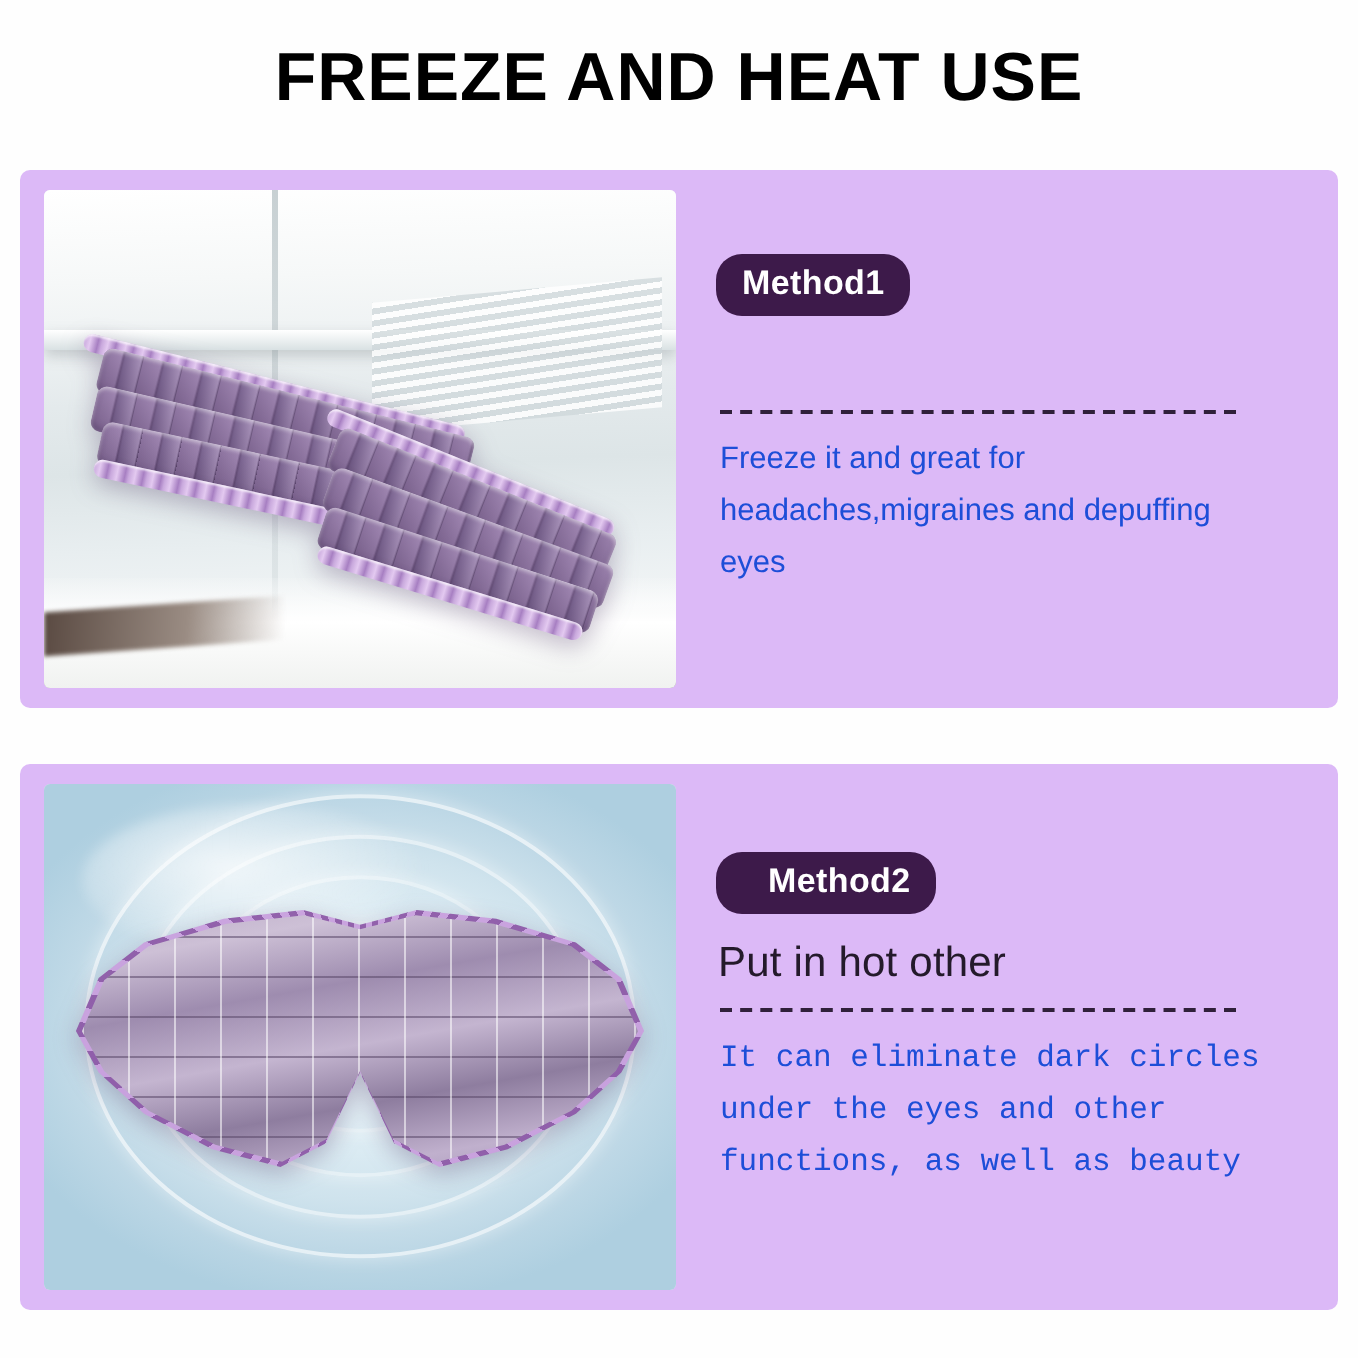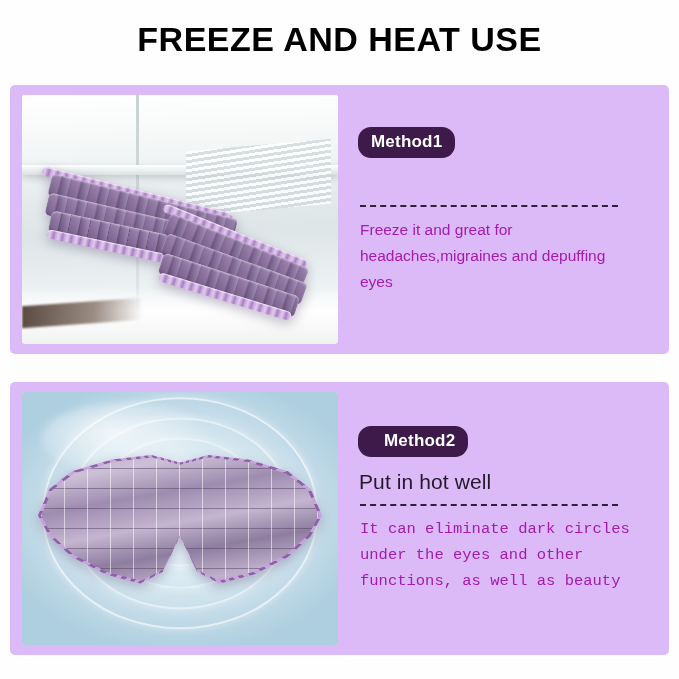--- a/index.html
+++ b/index.html
@@ -260,21 +260,21 @@
     width: 258px;
     border-top: 2px dashed #30203a;
   }
   .method-body {
     position: absolute;
     left: 2px;
     top: 132px;
     width: 268px;
     font-size: 15.5px;
     line-height: 26px;
-    color: #a21caf;
+    color: #1d4ed8;
   }
   #card-2 .method-badge   { top: 44px; padding-left: 26px; }
   #card-2 .method-heading { top: 88px; }
   #card-2 .dashed-rule    { top: 122px; }
   #card-2 .method-body    { top: 134px; width: 280px; font-family: Liberation Mono, monospace; }
 </style>
 </head>
 <body>
 
 <div class="page-title">FREEZE AND HEAT USE</div>
@@ -325,17 +325,17 @@
 
     <div class="mask" id="mask-2">
       <div class="mask2-beads"></div>
       <div class="mask2-body"></div>
       <div class="mask2-inner"></div>
     </div>
   </div>
 
   <div class="text-panel">
     <span class="method-badge">Method2</span>
-    <div class="method-heading">Put in hot well</div>
+    <div class="method-heading">Put in hot other</div>
     <div class="dashed-rule"></div>
     <div class="method-body">It can eliminate dark circles under the eyes and other functions, as well as beauty</div>
   </div>
 </div>
 
 </body></html>

